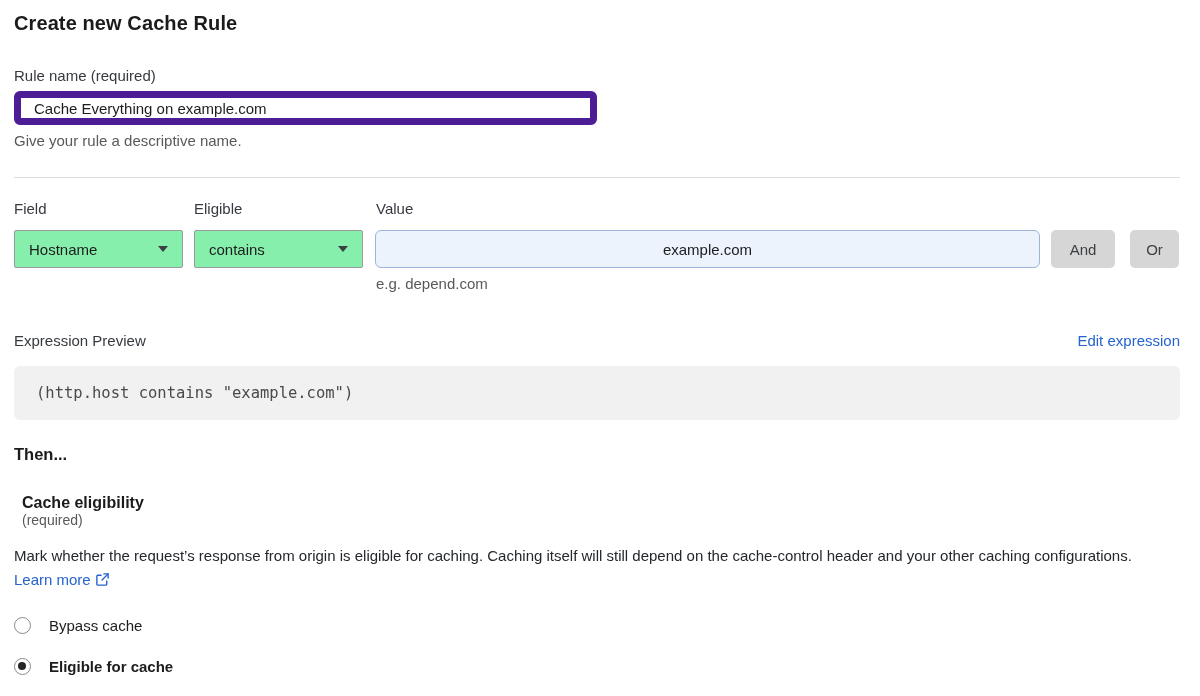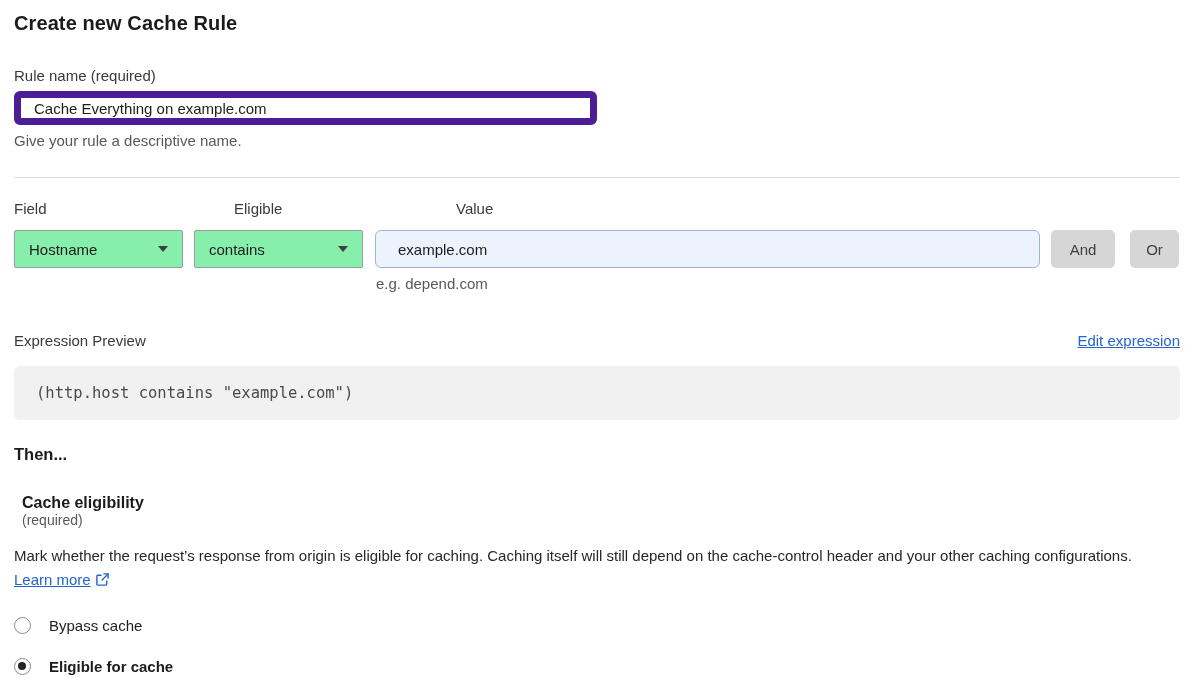--- a/index.html
+++ b/index.html
@@ -25,57 +25,57 @@
     padding: 0 13px; font-family: "Liberation Sans", sans-serif;
     font-size: 15px; color: #1d1d1d; outline: none;
   }
   .rule-name-help { margin-top: 7px; }
 
   .divider { border: none; border-top: 1px solid #dcdcdc; margin-top: 28px; }
 
   .section-heading { font-size: 16.5px; font-weight: 700; color: #1b1b1b; }
   .match-heading { margin-top: 22px; }
 
-  .labels-row { display: flex; margin-top: 22px; gap: 40px; }
+  .labels-row { display: flex; margin-top: 22px; }
   .labels-row .col-field { width: 180px; }
   .labels-row .col-operator { width: 182px; }
 
   .controls-row { display: flex; margin-top: 13px; align-items: stretch; height: 38px; }
   .select-box {
     width: 169px; height: 38px; border: 1px solid #9a9a9a; border-radius: 2px;
     background: #86efac; display: flex; align-items: center; justify-content: space-between;
     padding: 0 14px; cursor: pointer;
   }
   .select-box .select-value { font-size: 15px; color: #1d1d1d; }
   .caret-down {
     width: 0; height: 0;
     border-left: 5px solid transparent; border-right: 5px solid transparent;
     border-top: 6px solid #3c3f44;
   }
   .sel-field { margin-right: 11px; }
   .sel-operator { margin-right: 12px; }
 
   .value-input {
     width: 665px; height: 38px; background: #ecf3fd; border: 1px solid #9db4d8;
-    border-radius: 6px; padding: 0 22px; font-family: "Liberation Sans", sans-serif;
-    font-size: 15px; color: #1d1d1d; outline: none; margin-right: 11px;
+    border-radius: 6px; padding: 0 4px; font-family: "Liberation Sans", sans-serif;
+    font-size: 15px; color: #1d1d1d; outline: none; margin-right: 11px; text-align: center;
   }
   .gray-btn {
     height: 38px; border: none; border-radius: 5px; background: #d6d6d6;
     font-family: "Liberation Sans", sans-serif; font-size: 15px; color: #3c3f44;
     cursor: pointer;
   }
   .and-btn { width: 64px; margin-right: 15px; }
   .or-btn { width: 49px; }
 
   .value-help { margin-top: 7px; margin-left: 362px; }
 
   .expr-row { display: flex; justify-content: space-between; align-items: baseline; margin-top: 40px; }
   .expr-label { font-size: 15px; color: #36393f; }
-  .link { color: #2563cf; text-decoration: underline; font-size: 15px; cursor: pointer; }
+  .link { color: #2563cf; font-size: 15px; cursor: pointer; }
 
   .code-block {
     margin-top: 17px; width: 1166px; height: 54px; background: #f1f1f1;
     border-radius: 6px; display: flex; align-items: center; padding: 0 22px;
   }
   .code-text {
     font-family: "DejaVu Sans Mono", monospace; font-size: 15.5px; color: #4a4a4a;
   }
 
   .then-heading { margin-top: 25px; }

